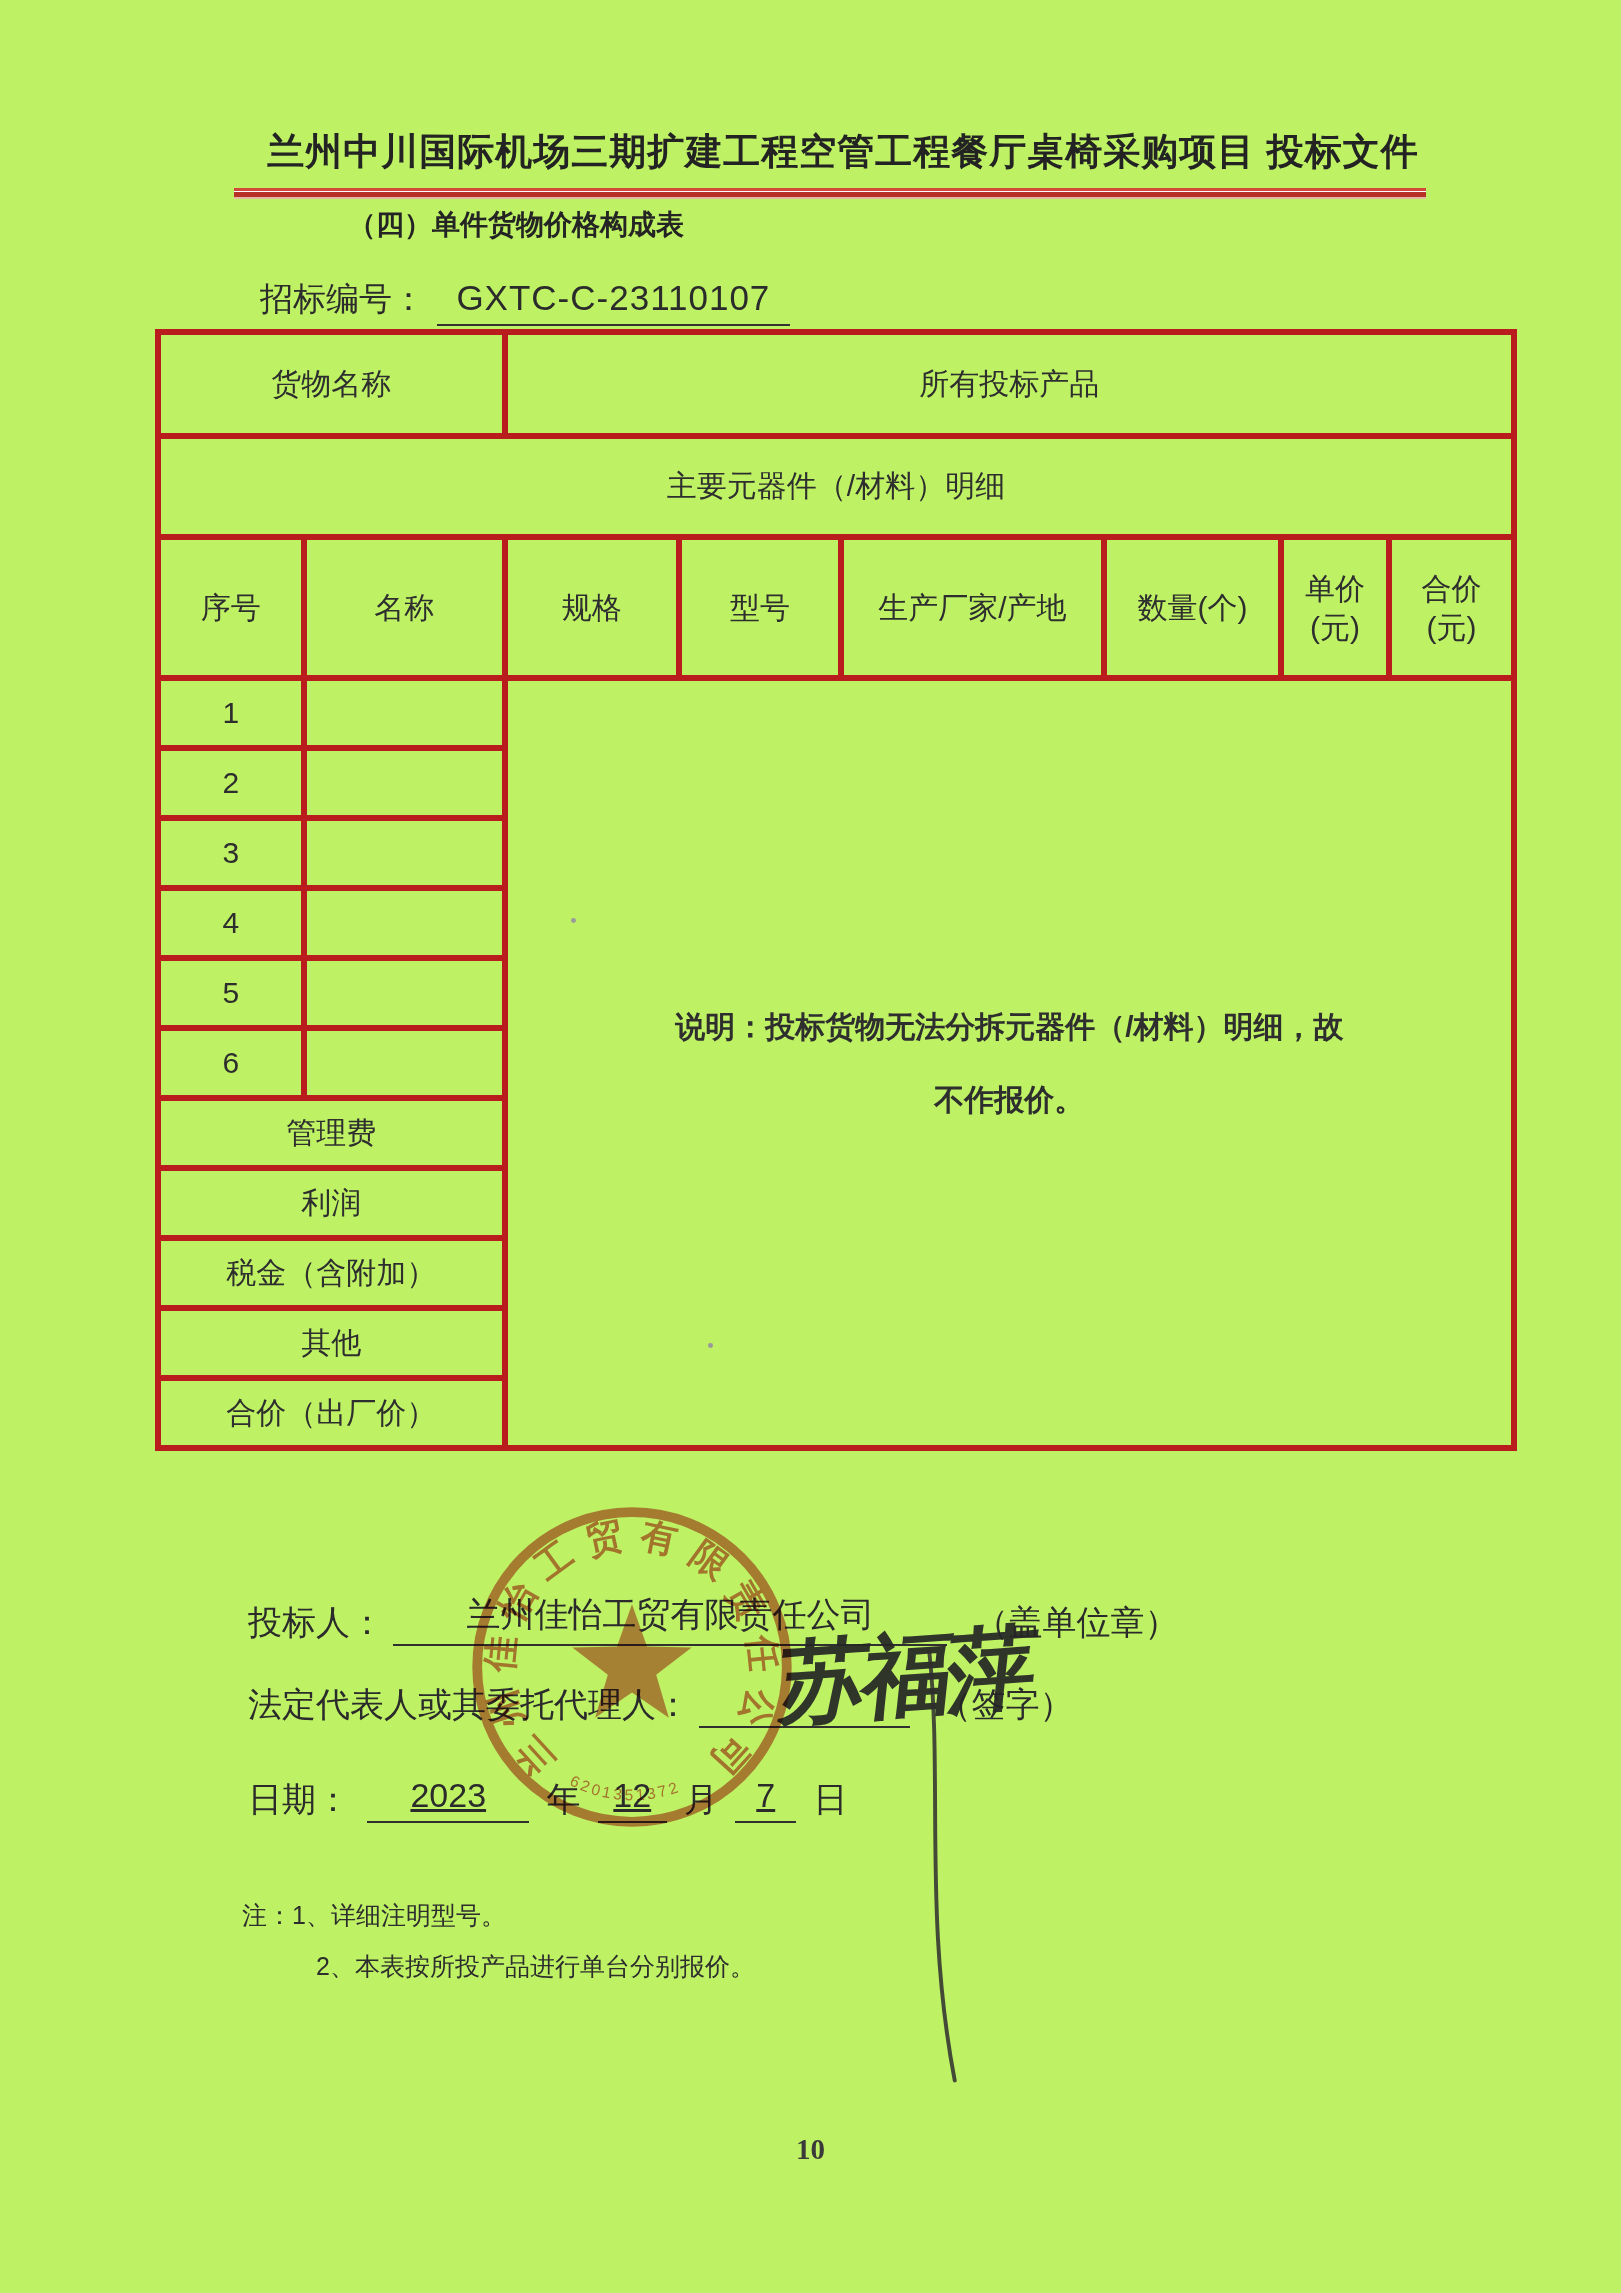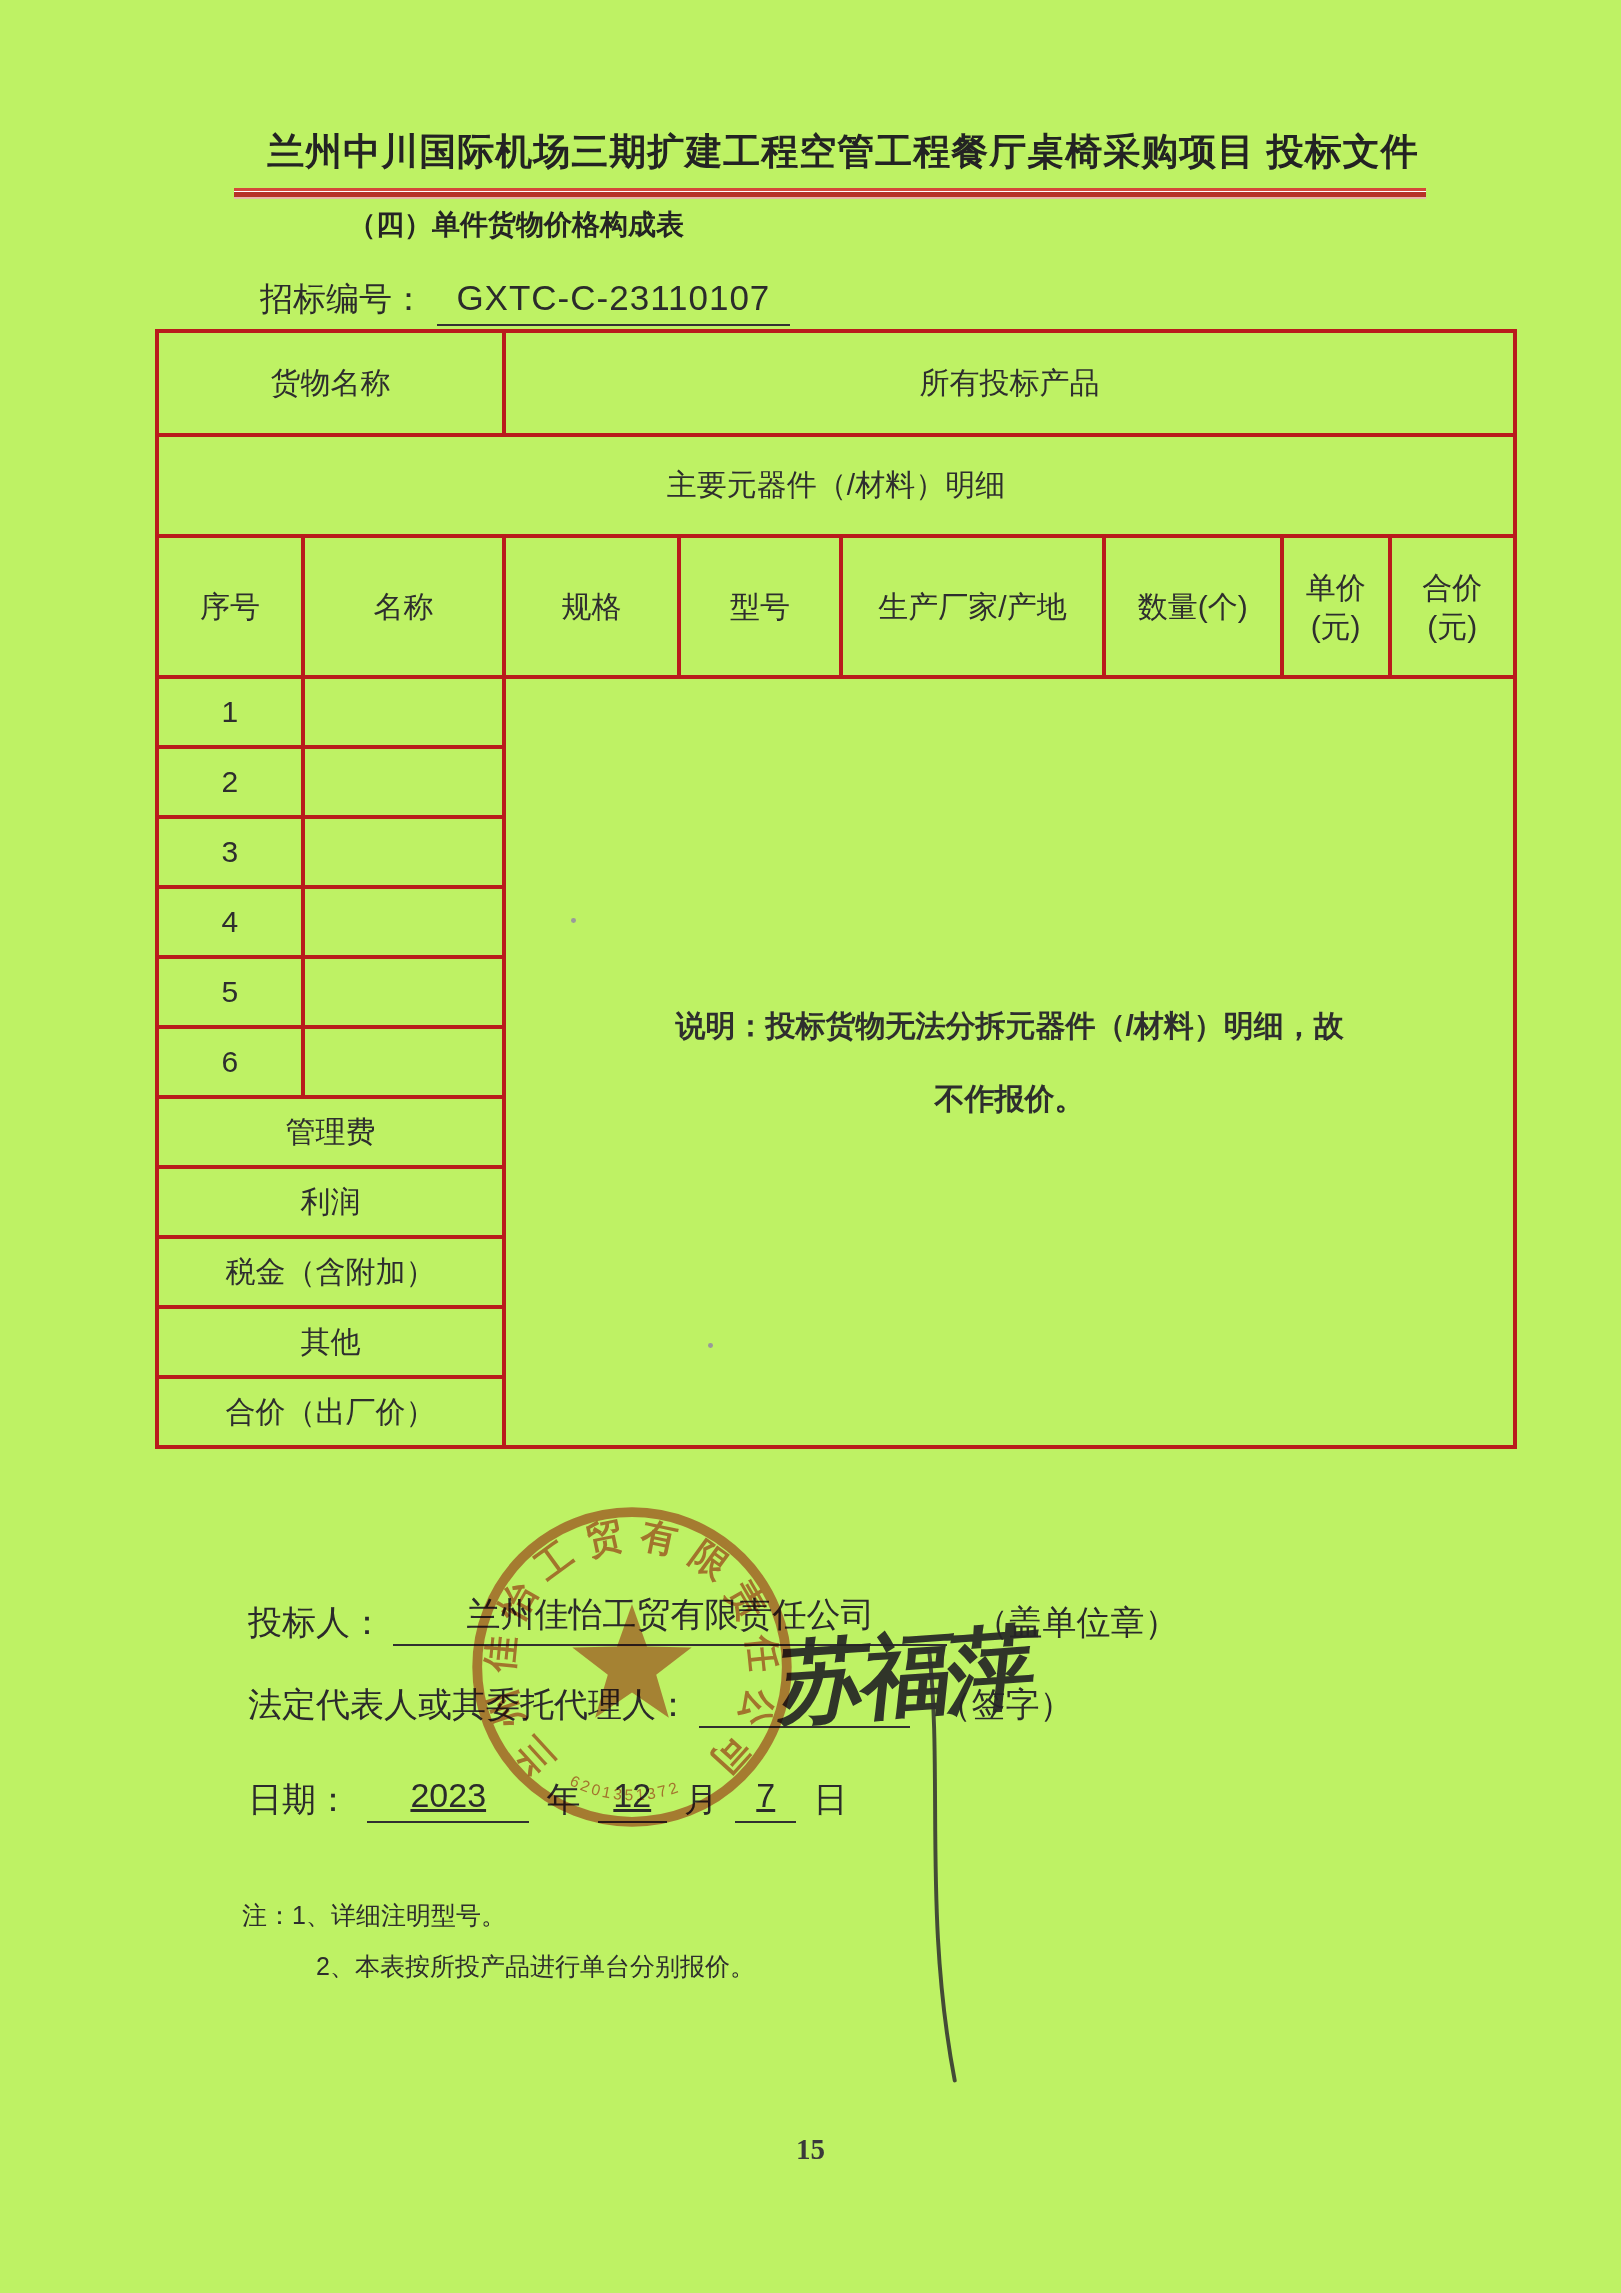--- a/index.html
+++ b/index.html
@@ -37,21 +37,21 @@
     display:inline-block;margin-left:11.8px;padding:0 19.6px 5.9px 19.6px;
     border-bottom:2.9px solid #333;font-size:35px;letter-spacing:1px;
   }
   .currency{position:absolute;left:742px;top:2px;}
   
   table.price{
     position:absolute;left:155px;top:329px;width:1362px;
     border-collapse:collapse;table-layout:fixed;
   }
   table.price td{
-    border:4px solid #b91c1c;
+    border:6px solid #b91c1c;
     text-align:center;vertical-align:middle;
     font-size:30px;color:#2e2e2e;
     padding:0;
   }
   tr.r-top{height:104px;}
   tr.r-sub{height:101px;}
   tr.r-head{height:141px;}
   tr.r-std{height:70px;}
   td.num{font-size:29px;}
   td.note-cell{
@@ -244,19 +244,19 @@
         <textPath href="#sealNumArc" startOffset="4">6201351372</textPath>
       </text>
     </g>
   </svg>
 
   <div class="notes">
     <div class="n1">注：1、详细注明型号。</div>
     <div class="n2">2、本表按所投产品进行单台分别报价。</div>
   </div>
 
-  <div class="page-number">15</div>
+  <div class="page-number">10</div>
 
   <div class="speck" style="left:708px;top:1343px;"></div>
   <div class="speck" style="left:571px;top:918px;"></div>
 
 </div>
 
 
 </body></html>

